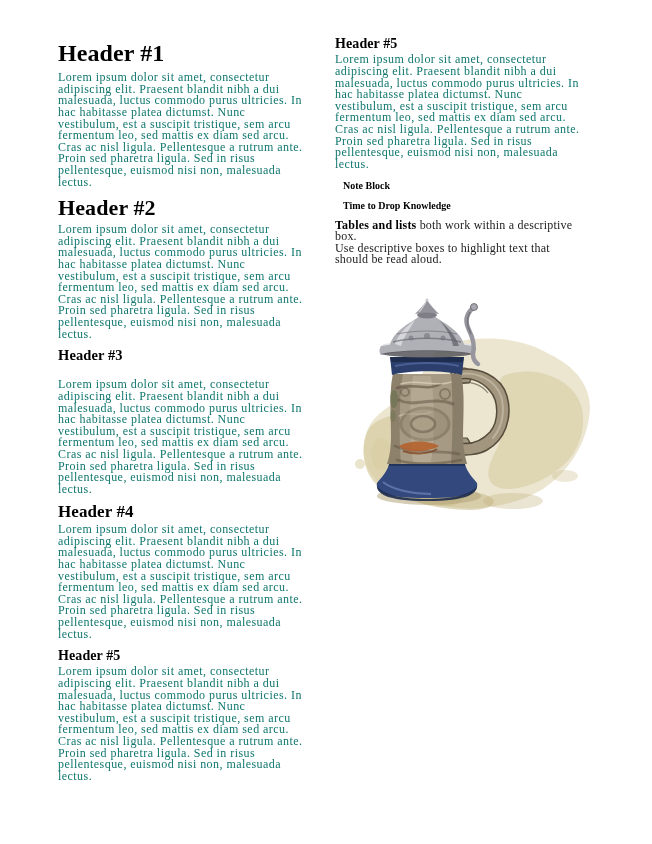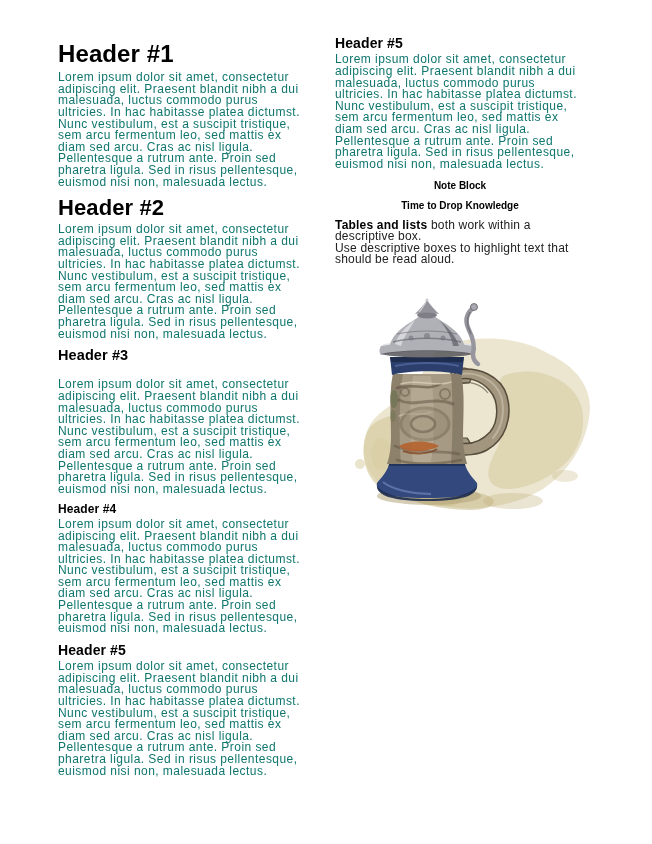--- a/index.html
+++ b/index.html
@@ -15,51 +15,51 @@
     color: #212121;
   }
   .page {
     box-sizing: border-box;
     width: 652px;
     height: 756px;
     padding: 36px 0 4px 58px;
     display: flex;
     gap: 27px;
     background: #ffffff;
+    font-family: Liberation Serif, serif;
   }
   .col { width: 250px; flex: 0 0 auto; }
 
   p.body-text {
     font-size: 12px;
     line-height: 11.6px;
     letter-spacing: 0.45px;
     margin: 0 0 3px 0;
     color: #0f766e;
   }
   h1, h2, h3, h4, h5 {
     color: #000000;
     font-weight: 700;
     letter-spacing: 0.1px;
   }
   h1 { font-size: 24px; line-height: 1.05; margin: 5px 0 6px 0; }
   h2 { font-size: 22px; line-height: 1.05; margin: 8px 0 5px 0; }
   h3 { font-size: 14.5px; line-height: 1.05; margin: 8px 0 16px 0; }
-  h4 { font-size: 12px;  line-height: 1.05; margin: 8px 0 3px 0; }
+  h4 { font-size: 17px;  line-height: 1.05; margin: 8px 0 3px 0; }
   h5 { font-size: 14px;  line-height: 1.1;  margin: 8px 0 3px 0; }
   .col-right > h5:first-child { margin-top: 0; }
 
   .note-area { margin-top: 10px; }
   .inline-h {
     display: block;
     font-size: 10px;
     font-weight: 700;
     color: #000000;
     line-height: 11.6px;
     margin: 8px;
-    text-align: center;
   }
   .note-line {
     font-size: 12px;
     line-height: 11.6px;
     letter-spacing: 0.2px;
     margin: 0;
     color: #212121;
   }
   .note-line strong { color: #000000; }
 

